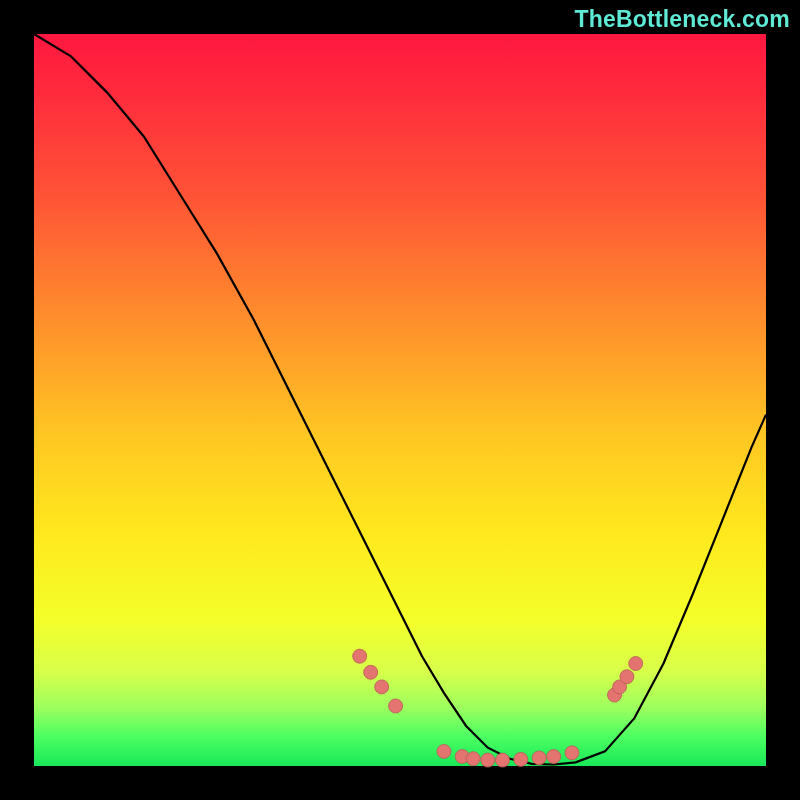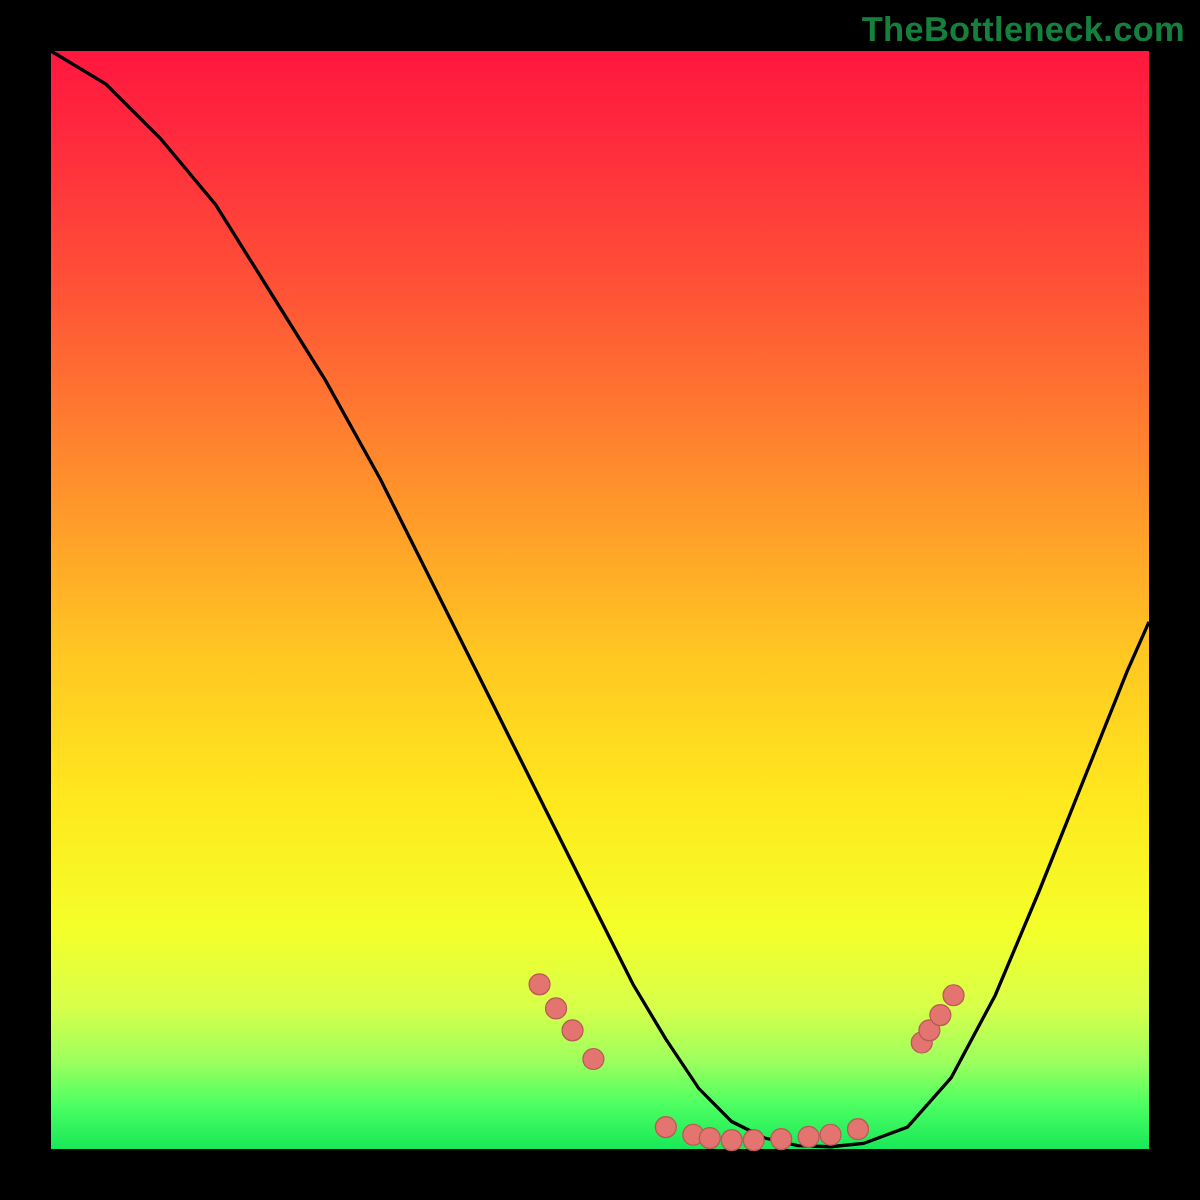--- a/index.html
+++ b/index.html
@@ -38,21 +38,21 @@
       #d8ff4a 87%,
       #9dff5e 92%,
       #4cff62 96%,
       #18e858 100%
     );
   }
   .watermark {
     position: absolute;
     top: 6px;
     right: 10px;
-    color: #15803d;
+    color: #5eead4;
     font-size: 23px;
     font-weight: 600;
     letter-spacing: 0.2px;
     user-select: none;
   }
   svg.curve {
     position: absolute;
     left: 0;
     top: 0;
     width: 732px;

